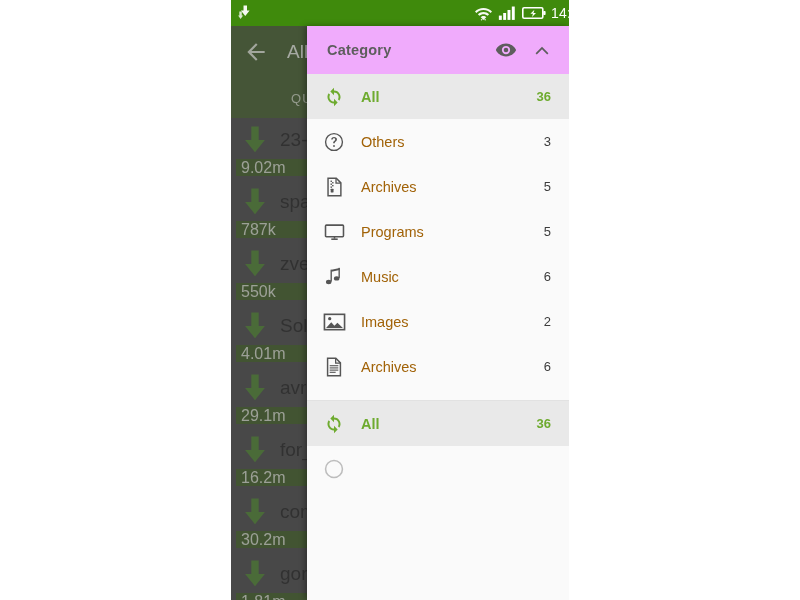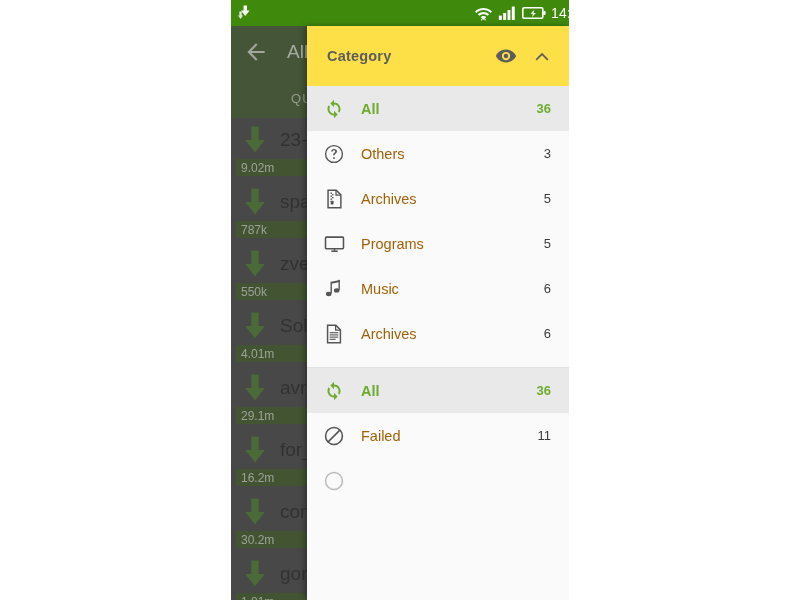--- a/index.html
+++ b/index.html
@@ -68,39 +68,39 @@
   .dl-arrow { width: 30px; height: 32px; flex: 0 0 auto; }
   .dl-name {
     margin-left: 10px; color: #101010; font-size: 19px;
     white-space: nowrap; overflow: hidden;
   }
   .dl-bar {
     position: absolute; left: 5px; bottom: 4px; height: 17px;
     background: #2f5112; display: flex; align-items: center;
     padding-left: 5px; min-width: 150px;
   }
-  .dl-size { color: #d5dccb; font-size: 12px; white-space: nowrap; }
+  .dl-size { color: #d5dccb; font-size: 16px; white-space: nowrap; }
 
   
   .scrim {
     position: absolute; left: 0; top: 26px; width: 338px; bottom: 0;
     background: rgba(90,90,90,0.46);
     pointer-events: none;
   }
 
   
   .drawer {
     position: absolute; left: 76px; top: 26px; width: 262px; bottom: 0;
     background: #fafafa;
     box-shadow: -2px 0 6px rgba(0,0,0,.35);
     overflow: hidden;
   }
   .section-head {
-    height: 60px; display: flex; align-items: center;
-    padding: 0 16px 0 20px; background: #fde047;
+    height: 48px; display: flex; align-items: center;
+    padding: 0 16px 0 20px; background: #f0abfc;
   }
   .section-title {
     font-size: 14.5px; color: #5d5d5d; font-weight: bold;
     letter-spacing: .2px;
   }
   .section-actions { margin-left: auto; display: flex; align-items: center; gap: 14px; }
   .hdr-ico { width: 22px; height: 22px; display: block; }
 
   .drawer-row {
     height: 45px; display: flex; align-items: center;
@@ -350,20 +350,31 @@
             <rect x="6.2" y="4" width="1.5" height="13" fill="#555"></rect>
             <rect x="14.9" y="2" width="1.5" height="11" fill="#555"></rect>
             <ellipse cx="4.2" cy="17.4" rx="3" ry="2.4" fill="#555"></ellipse>
             <ellipse cx="12.9" cy="13.5" rx="3" ry="2.4" fill="#555"></ellipse>
           </svg>
         </div>
         <span class="row-label">Music</span>
         <span class="row-count">6</span>
       </div>
 
+      <div class="drawer-row">
+        <div class="row-icon">
+          <svg width="23" height="20" viewBox="0 0 24 20">
+            <rect x="1.5" y="2" width="21" height="16" fill="none" stroke="#555" stroke-width="1.7"></rect>
+            <circle cx="7" cy="6.6" r="1.7" fill="#555"></circle>
+            <path d="M3.2 16.3l5.4-6 3.3 3.6 3.1-3.1 5.8 5.5z" fill="#555"></path>
+          </svg>
+        </div>
+        <span class="row-label">Images</span>
+        <span class="row-count">2</span>
+      </div>
 
       <div class="drawer-row">
         <div class="row-icon">
           <svg width="20" height="22" viewBox="0 0 20 24">
             <path d="M3 2.5h9l5 5v14H3z" fill="none" stroke="#555" stroke-width="1.6"></path>
             <path d="M11.8 2.6v5.2H17" fill="none" stroke="#555" stroke-width="1.4"></path>
             <g fill="#555">
               <rect x="5.3" y="10" width="9.4" height="1.2"></rect>
               <rect x="5.3" y="12.4" width="9.4" height="1.2"></rect>
               <rect x="5.3" y="14.8" width="9.4" height="1.2"></rect>
@@ -383,30 +394,20 @@
         <div class="row-icon">
           <svg width="22" height="22" viewBox="0 0 24 24">
             <path d="M12 5V2L8 6l4 4V7a5 5 0 0 1 4.3 7.5l1.5 1.5A7 7 0 0 0 12 5z" fill="#6eab2f"></path>
             <path d="M12 17a5 5 0 0 1-4.3-7.5L6.2 8A7 7 0 0 0 12 19v3l4-4-4-4z" fill="#6eab2f"></path>
           </svg>
         </div>
         <span class="row-label">All</span>
         <span class="row-count">36</span>
       </div>
 
-      <div class="drawer-row">
-        <div class="row-icon">
-          <svg width="22" height="22" viewBox="0 0 24 24">
-            <circle cx="12" cy="12" r="9.2" fill="none" stroke="#555" stroke-width="1.7"></circle>
-            <line x1="5.6" y1="18.4" x2="18.4" y2="5.6" stroke="#555" stroke-width="1.7"></line>
-          </svg>
-        </div>
-        <span class="row-label">Failed</span>
-        <span class="row-count">11</span>
-      </div>
 
       <div class="drawer-row">
         <div class="row-icon">
           <svg width="22" height="22" viewBox="0 0 24 24">
             <circle cx="12" cy="12" r="9.2" fill="none" stroke="#bdbdbd" stroke-width="1.7"></circle>
           </svg>
         </div>
       </div>
 
     </div>

